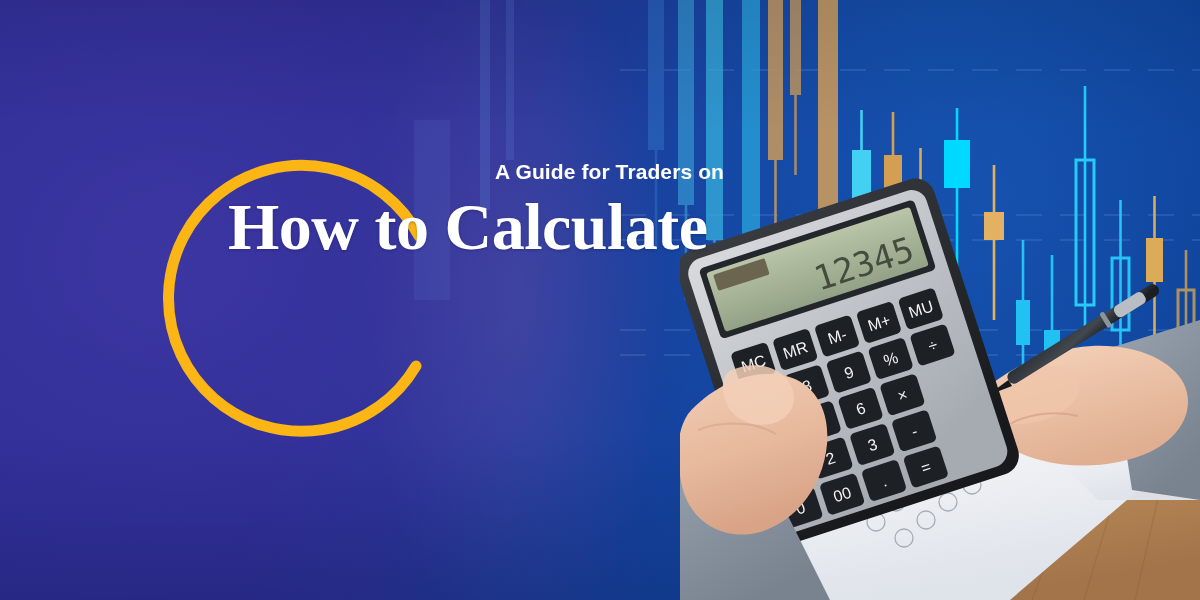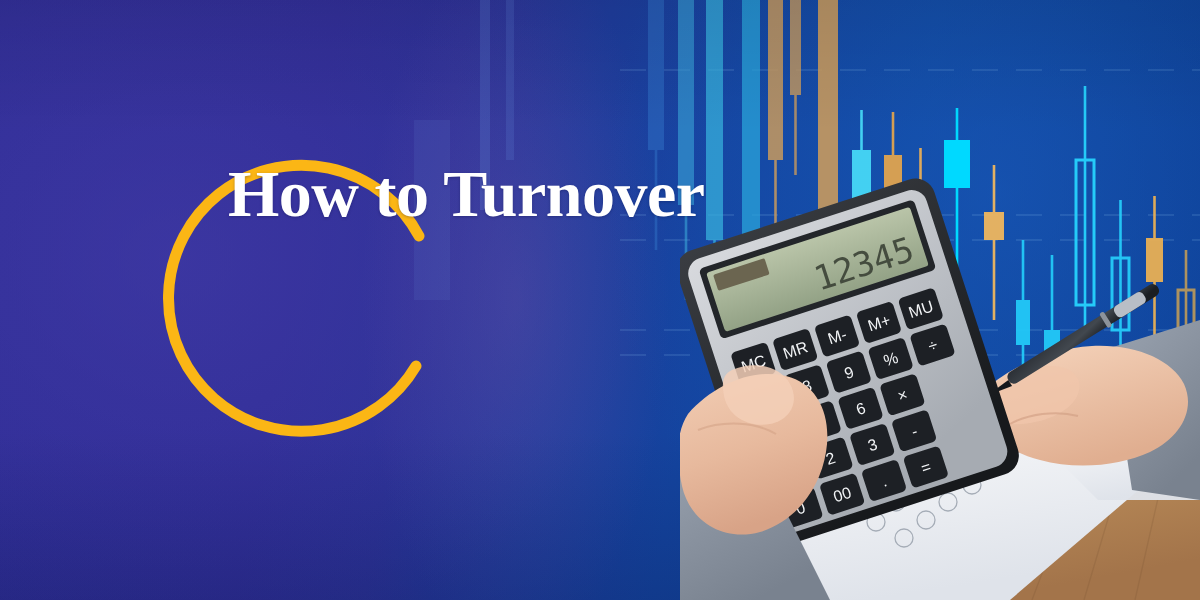--- a/index.html
+++ b/index.html
@@ -408,16 +408,17 @@
     </svg>
   </div>
 
   <div class="ring">
     <svg width="300" height="300" viewBox="0 0 300 300" xmlns="http://www.w3.org/2000/svg">
       <path id="ring-arc" d="M 269 86 A 133 133 0 1 0 266 216" fill="none" stroke="#fbb615" stroke-width="11" stroke-linecap="round"></path>
     </svg>
   </div>
 
   <div class="copy">
-    <div class="headline">How to Turnover</div>
+    <div class="eyebrow">A Guide for Traders on</div>
+    <div class="headline">How to Calculate</div>
   </div>
 
 </div>
 
 </body></html>

